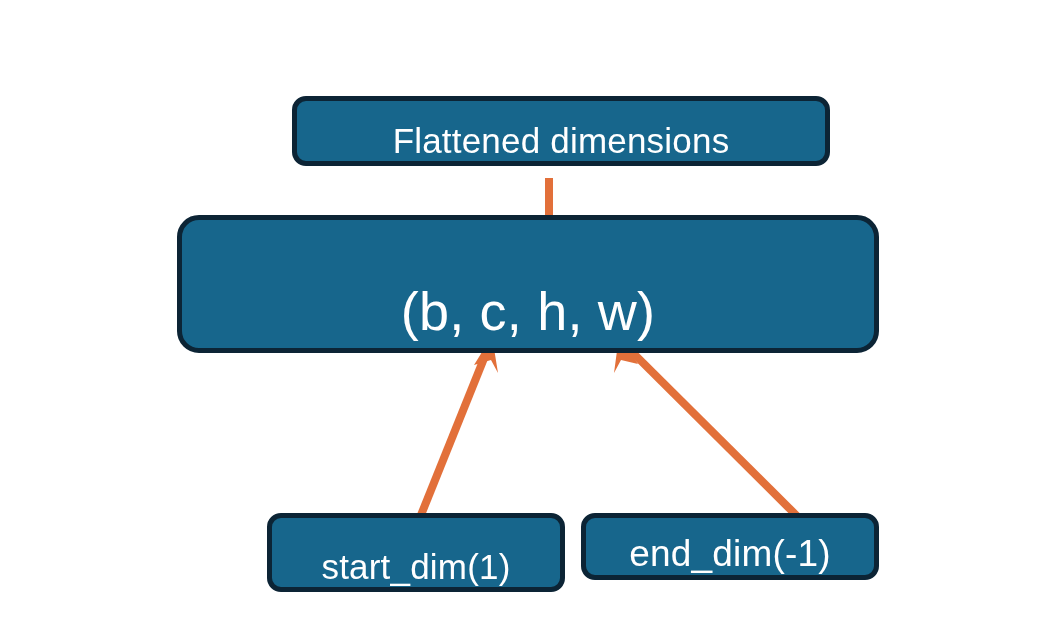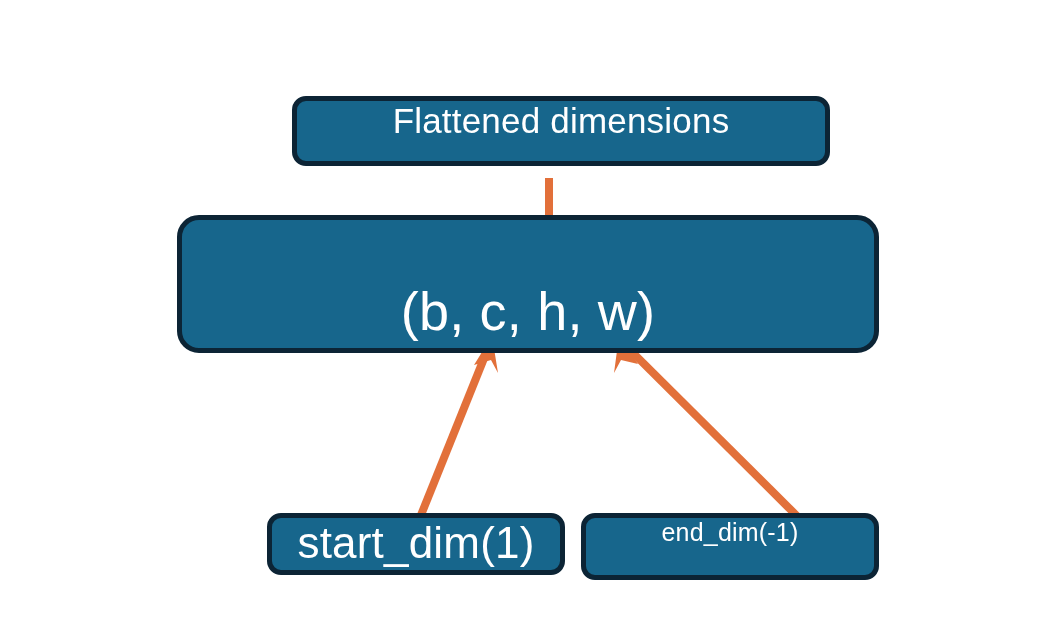--- a/index.html
+++ b/index.html
@@ -18,21 +18,21 @@
     background: #ffffff;
     overflow: hidden;
   }
   .node {
     position: absolute;
     box-sizing: border-box;
     background: #17668C;
     border: 5px solid #0C2435;
     border-radius: 14px;
     display: flex;
-    align-items: flex-start;
+    align-items: flex-end;
     justify-content: center;
     color: #FFFFFF;
     font-family: "Liberation Sans", sans-serif;
     font-weight: 400;
     letter-spacing: 0.2px;
     white-space: nowrap;
   }
 
   
   #node-flattened {
@@ -62,29 +62,29 @@
     line-height: 1;
     color: #FFFFFF;
     font-family: "Liberation Sans", sans-serif;
   }
 
   
   #node-start-dim {
     left: 267px;
     top: 513px;
     width: 298px;
-    height: 62px;
-    font-size: 44px;
+    height: 79px;
+    font-size: 35px;
   }
   #node-end-dim {
     left: 581px;
     top: 513px;
     width: 298px;
     height: 67px;
-    font-size: 25px;
+    font-size: 37px;
   }
 
   
   #connectors {
     position: absolute;
     left: 0;
     top: 0;
     width: 1038px;
     height: 632px;
     pointer-events: none;

